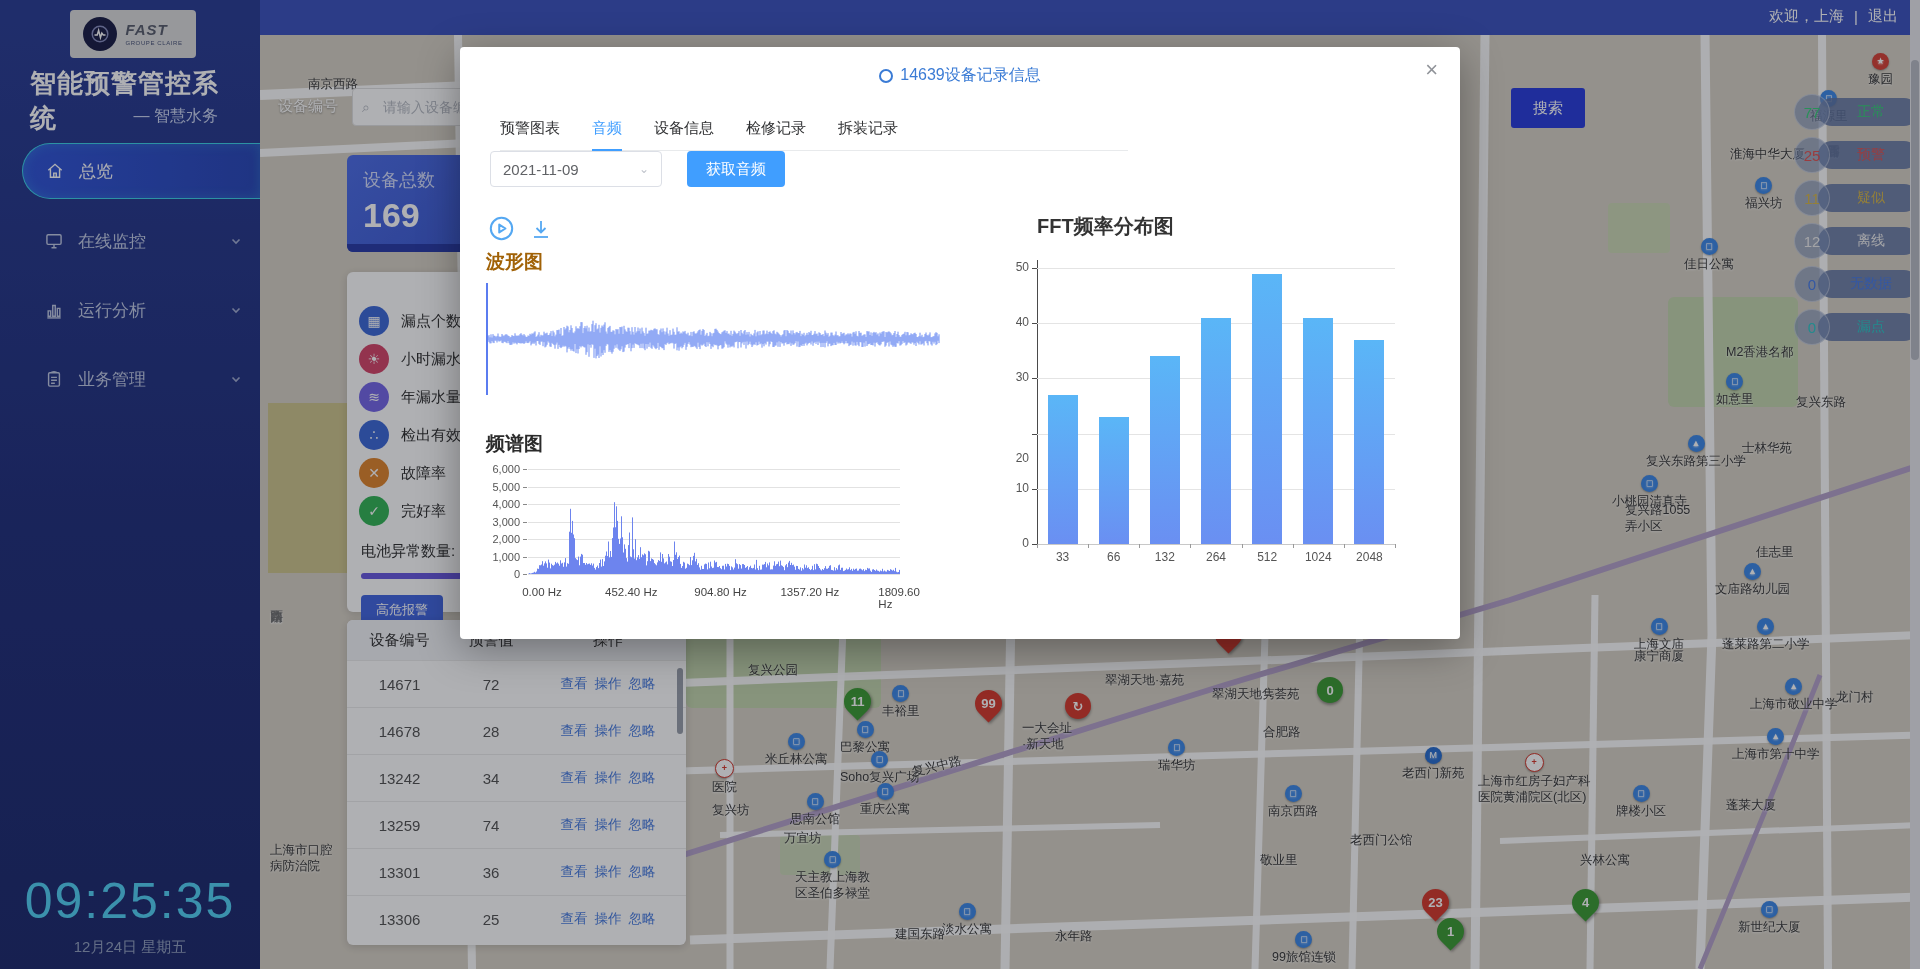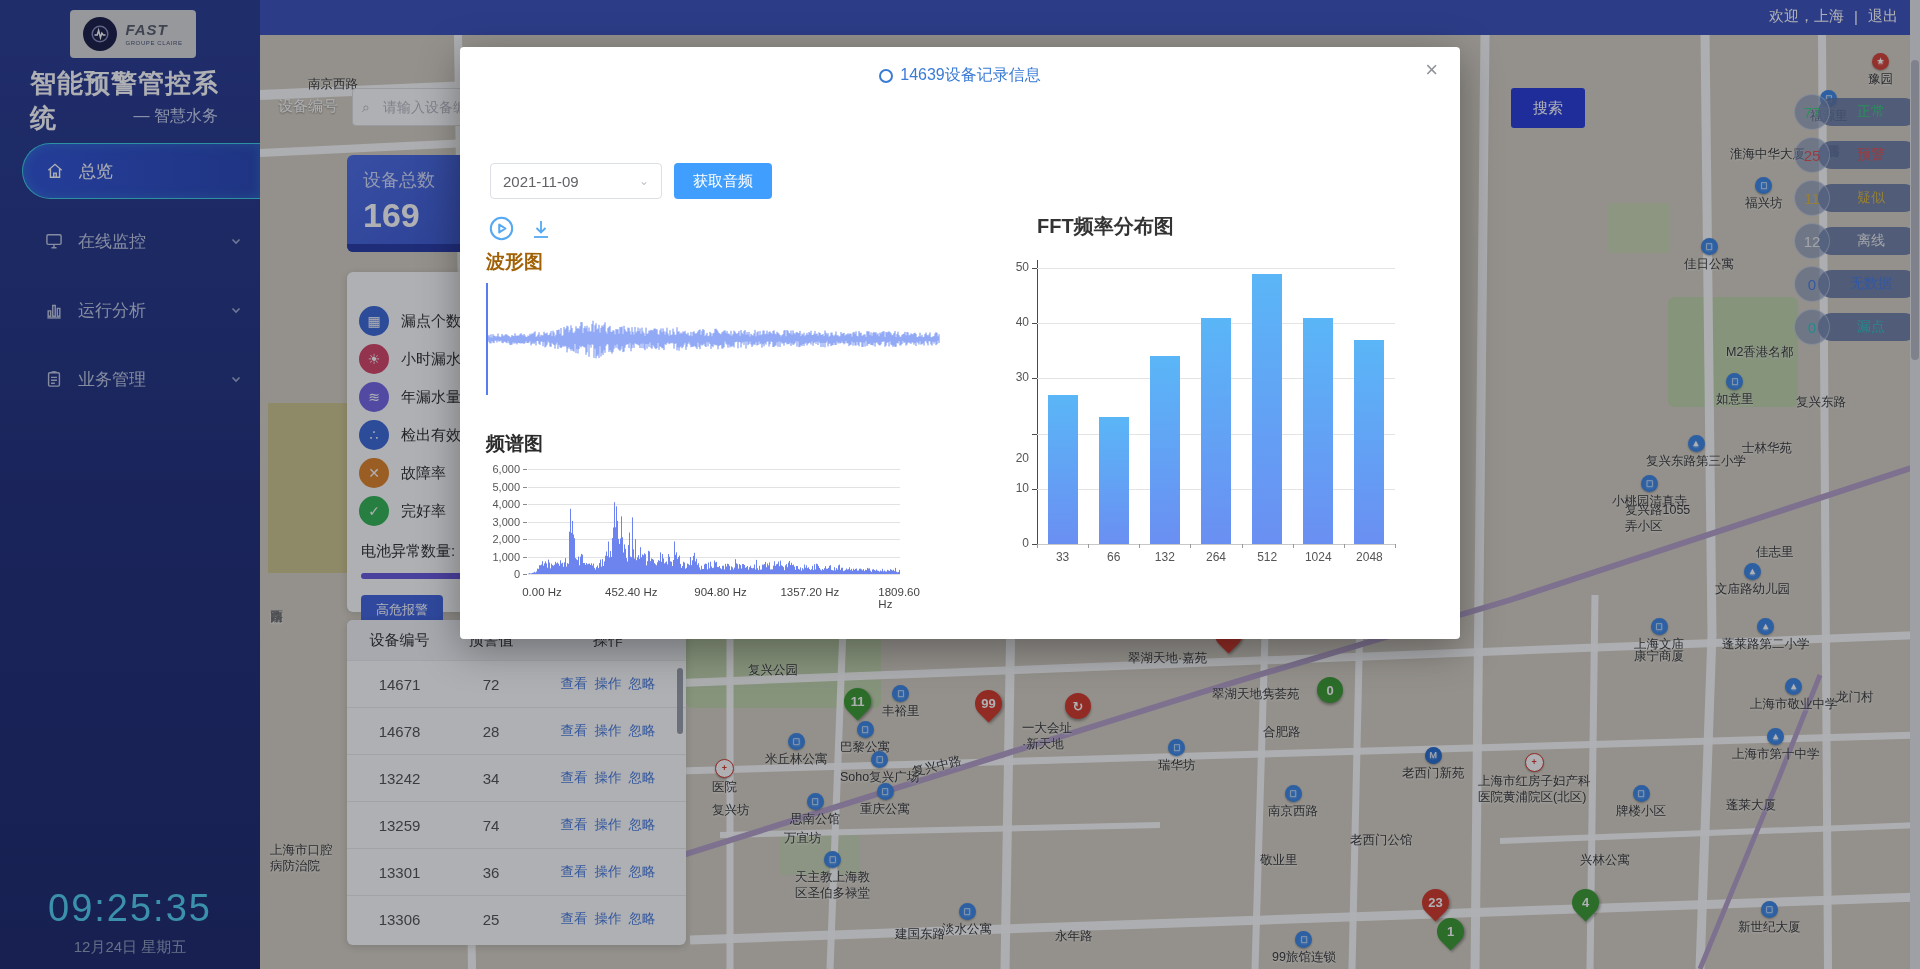--- a/index.html
+++ b/index.html
@@ -21,21 +21,21 @@
   .side-title{position:absolute;left:30px;top:66px;width:200px;color:#fff;font-size:26px;font-weight:bold;letter-spacing:1px;}
   .side-subtitle{position:absolute;left:0;top:106px;width:218px;text-align:right;color:#ccd5f0;font-size:16px;}
   .menu{position:absolute;left:0;top:143px;width:260px;}
   .menu-item{position:relative;height:54px;margin:0 0 15px 22px;display:flex;align-items:center;gap:14px;
     padding-left:22px;color:#c2cbe4;font-size:17px;cursor:pointer;}
   .menu-item.active{background:linear-gradient(90deg,#3356d8,#2c49b8);border:1px solid #3ed3e8;border-right:none;
     border-radius:28px 0 0 28px;color:#fff;box-shadow:0 0 12px rgba(62,211,232,.25) inset;text-align:center;}
   .menu-item svg{flex:0 0 auto;}
   .chev{margin-left:auto;margin-right:18px;opacity:.8;}
   .clock-box{position:absolute;left:0;bottom:12px;width:260px;text-align:center;}
-  .clock{color:#55d2f5;font-size:38px;letter-spacing:2px;}
+  .clock{color:#55d2f5;font-size:50px;letter-spacing:2px;}
   .clock-date{color:#93a0bf;font-size:15px;margin-top:8px;}
 
   
   .map{position:absolute;left:260px;top:35px;width:1660px;height:934px;z-index:1;background:#d8d2c6;overflow:hidden;}
   .map svg.roads{position:absolute;left:0;top:0;}
   .map-label{position:absolute;font-size:12.5px;color:#3a3a3a;white-space:pre-line;line-height:1.25;
     text-shadow:0 1px 2px rgba(255,255,255,.75);display:flex;flex-direction:column;align-items:center;z-index:2;}
   .map-label.vert{writing-mode:vertical-rl;color:#6f6f6f;}
   .poi{width:17px;height:17px;border-radius:50%;display:flex;align-items:center;justify-content:center;
     font-size:9px;color:#fff;margin-bottom:2px;box-shadow:0 1px 2px rgba(0,0,0,.3);}
@@ -99,21 +99,21 @@
   .modal{position:absolute;left:460px;top:47px;width:1000px;height:592px;background:#fff;border-radius:4px;z-index:50;
     box-shadow:0 10px 40px rgba(0,0,0,.35);}
   .modal-title{position:absolute;left:0;top:18px;width:100%;text-align:center;color:#3a7bd5;font-size:16px;
     display:flex;align-items:center;justify-content:center;gap:7px;}
   .ring-icon{width:10px;height:10px;border:2px solid #3a7bd5;border-radius:50%;display:inline-block;}
   .modal-close{position:absolute;right:22px;top:10px;font-size:22px;color:#909399;cursor:pointer;}
   .tabs{position:absolute;left:40px;top:72px;width:628px;display:flex;gap:32px;border-bottom:1px solid #e8eaec;padding-bottom:12px;}
   .tab{font-size:15px;color:#303133;cursor:pointer;position:relative;}
   .tab.active{color:#409eff;}
   .tab.active::after{content:"";position:absolute;left:0;right:0;bottom:-13px;height:2px;background:#409eff;}
-  .modal-controls{position:absolute;left:30px;top:116px;display:flex;gap:12px;align-items:center;}
+  .modal-controls{position:absolute;left:30px;top:104px;display:flex;gap:25px;align-items:center;}
   .date-select{width:172px;height:36px;border:1px solid #dcdfe6;border-radius:4px;display:flex;align-items:center;
     padding:0 12px;box-sizing:border-box;font-size:15px;color:#606266;cursor:pointer;}
   .date-select .cv{margin-left:auto;color:#c0c4cc;font-size:12px;}
   .btn-primary{width:98px;height:36px;background:#409eff;color:#fff;border:none;border-radius:4px;font-size:15px;cursor:pointer;}
   .audio-icons{position:absolute;left:28px;top:168px;display:flex;gap:14px;align-items:center;}
   .audio-icons svg{cursor:pointer;}
   .wave-title{position:absolute;left:26px;top:202px;font-size:19px;font-weight:bold;color:#a16207;}
   .waveform{position:absolute;left:26px;top:236px;width:454px;height:112px;}
   .spec-title{position:absolute;left:26px;top:384px;font-size:19px;font-weight:bold;color:#2b2b2b;}
   .spectrum-wrap{position:absolute;left:24px;top:416px;}
@@ -172,21 +172,21 @@
       <path d="M340 846 L965 650 L1250 565 L1660 430" stroke="#b5a3cb" stroke-width="6" fill="none"></path>
       <path d="M1440 934 L1520 740 L1560 640" stroke="#b5a3cb" stroke-width="5" fill="none"></path>
     </svg>
     <div id="map-labels">
         <div class="map-label" style="left: 48px; top: 42px;"><span>南京西路</span></div>
         <div class="map-label" style="left: 452px; top: 724px;"><span class="poi" style="background: rgb(255, 255, 255); color: rgb(216, 58, 46); border: 1px solid rgb(216, 58, 46); font-weight: bold;">+</span><span>医院</span></div>
         <div class="map-label" style="left: 505px; top: 698px;"><span class="poi" style="background: rgb(63, 138, 232);">◻</span><span>米丘林公寓</span></div>
         <div class="map-label" style="left: 580px; top: 686px;"><span class="poi" style="background: rgb(63, 138, 232);">◻</span><span>巴黎公寓</span></div>
         <div class="map-label" style="left: 488px; top: 628px;"><span>复兴公园</span></div>
         <div class="map-label" style="left: 622px; top: 650px;"><span class="poi" style="background: rgb(63, 138, 232);">◻</span><span>丰裕里</span></div>
-        <div class="map-label" style="left: 845px; top: 616px; margin-left: 23px;"><span>翠湖天地·嘉苑</span></div>
+        <div class="map-label" style="left: 845px; top: 638px;"><span>翠湖天地·嘉苑</span></div>
         <div class="map-label" style="left: 952px; top: 652px;"><span>翠湖天地隽荟苑</span></div>
         <div class="map-label" style="left: 762px; top: 686px;"><span>一大会址
 ·新天地</span></div>
         <div class="map-label" style="left: 898px; top: 704px;"><span class="poi" style="background: rgb(63, 138, 232);">◻</span><span>瑞华坊</span></div>
         <div class="map-label" style="left: 580px; top: 716px;"><span class="poi" style="background: rgb(63, 138, 232);">◻</span><span>Soho复兴广场</span></div>
         <div class="map-label" style="left: 530px; top: 758px;"><span class="poi" style="background: rgb(63, 138, 232);">◻</span><span>思南公馆</span></div>
         <div class="map-label" style="left: 600px; top: 748px;"><span class="poi" style="background: rgb(63, 138, 232);">◻</span><span>重庆公寓</span></div>
         <div class="map-label" style="left: 452px; top: 768px;"><span>复兴坊</span></div>
         <div class="map-label" style="left: 524px; top: 796px;"><span>万宜坊</span></div>
         <div class="map-label" style="left: 535px; top: 816px;"><span class="poi" style="background: rgb(63, 138, 232);">◻</span><span>天主教上海教
@@ -474,20 +474,27 @@
     </div>
 
   <div class="overlay"></div>
 
   <div class="modal">
     <div class="modal-title">
       <span class="ring-icon"></span>
       <span>14639设备记录信息</span>
     </div>
     <span class="modal-close">×</span>
+    <div class="tabs" id="modal-tabs">
+        <span class="tab">预警图表</span>
+        <span class="tab active">音频</span>
+        <span class="tab">设备信息</span>
+        <span class="tab">检修记录</span>
+        <span class="tab">拆装记录</span>
+      </div>
 
     <div class="modal-controls">
       <div class="date-select">
         <span>2021-11-09</span>
         <span class="cv">⌄</span>
       </div>
       <button class="btn-primary">获取音频</button>
     </div>
 
     <div class="audio-icons">

